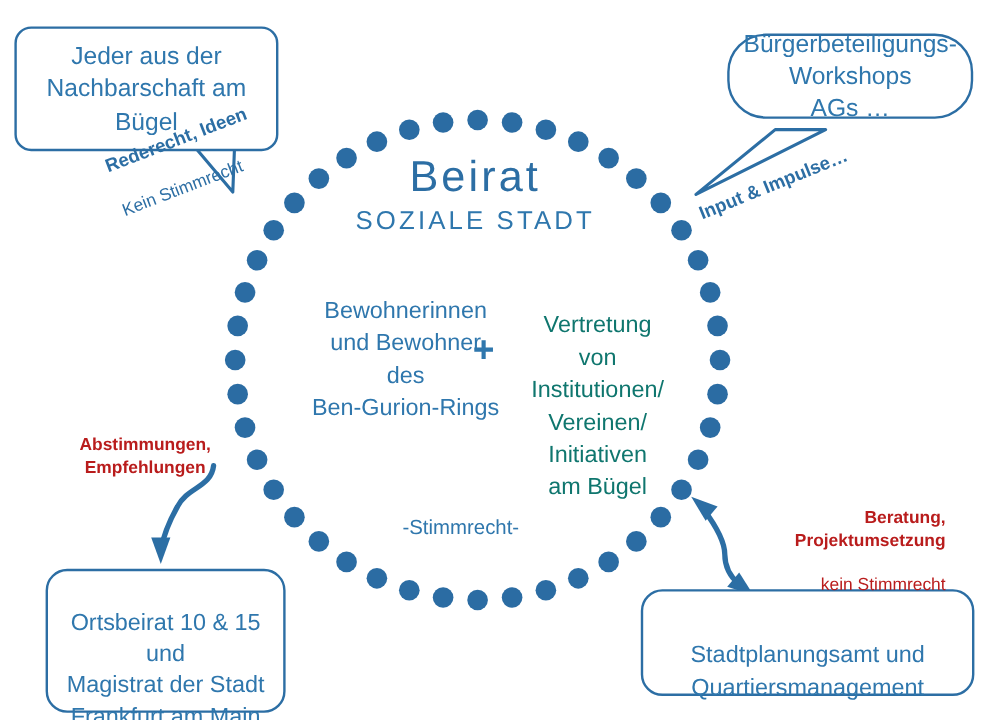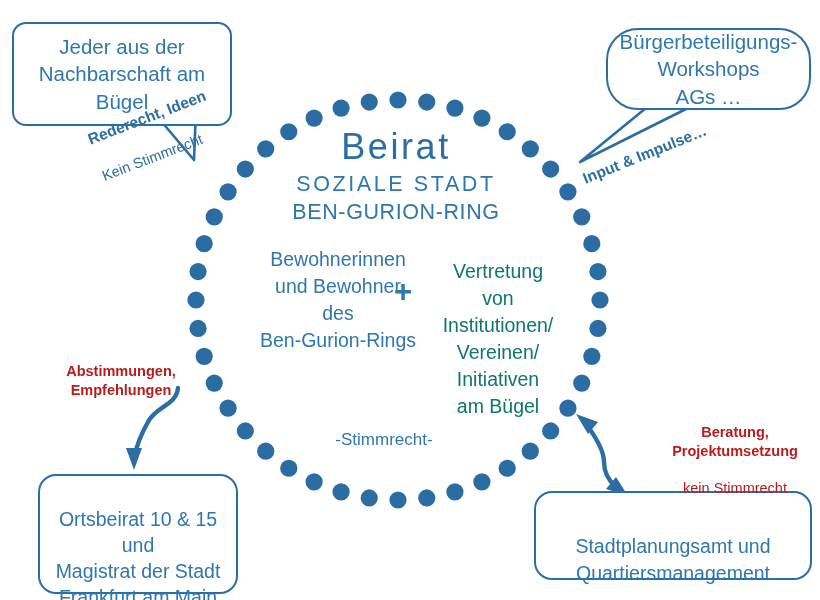--- a/index.html
+++ b/index.html
@@ -51,21 +51,21 @@
     left: 12px;
     top: 6px;
     width: 220px;
     height: 104px;
     font-size: 20.5px;
   }
   #bubble-participation {
     left: 606px;
     top: 12px;
     width: 205px;
-    height: 82px;
+    height: 71px;
     font-size: 20.5px;
     border-radius: 32px;
   }
 
   
   .rbox {
     position: absolute;
     box-sizing: border-box;
     border: 2.6px solid #2c6ea4;
     border-radius: 18px;
@@ -228,22 +228,21 @@
     width: 150px;
     font-size: 14.5px;
     font-weight: bold;
     text-align: center;
   }
   #label-beratung {
     left: 628px;
     top: 404px;
     width: 160px;
     font-size: 14.5px;
-    text-align: center;
-    margin-left: 27px;
+    text-align: right;
   }
   #label-beratung .lead {
     font-weight: bold;
     display: block;
   }
   #label-beratung .sub {
     font-weight: normal;
     display: block;
     font-size: 14.5px;
   }
@@ -325,21 +324,20 @@
   </div>
 
   <div class="bubble" id="bubble-participation">
     <span class="bubble-text">Bürgerbeteiligungs-
 Workshops
 AGs …</span>
   </div>
 
   <div class="center-block" id="title-main">Beirat</div>
   <div class="center-block" id="title-sub1">SOZIALE STADT</div>
-  <div class="center-block" id="title-sub2">BEN-GURION-RING</div>
 
   <div id="col-left">Bewohnerinnen
 und Bewohner
 des
 Ben-Gurion-Rings</div>
   <div id="plus-sign">+</div>
   <div id="col-right">Vertretung
 von
 Institutionen/
 Vereinen/

